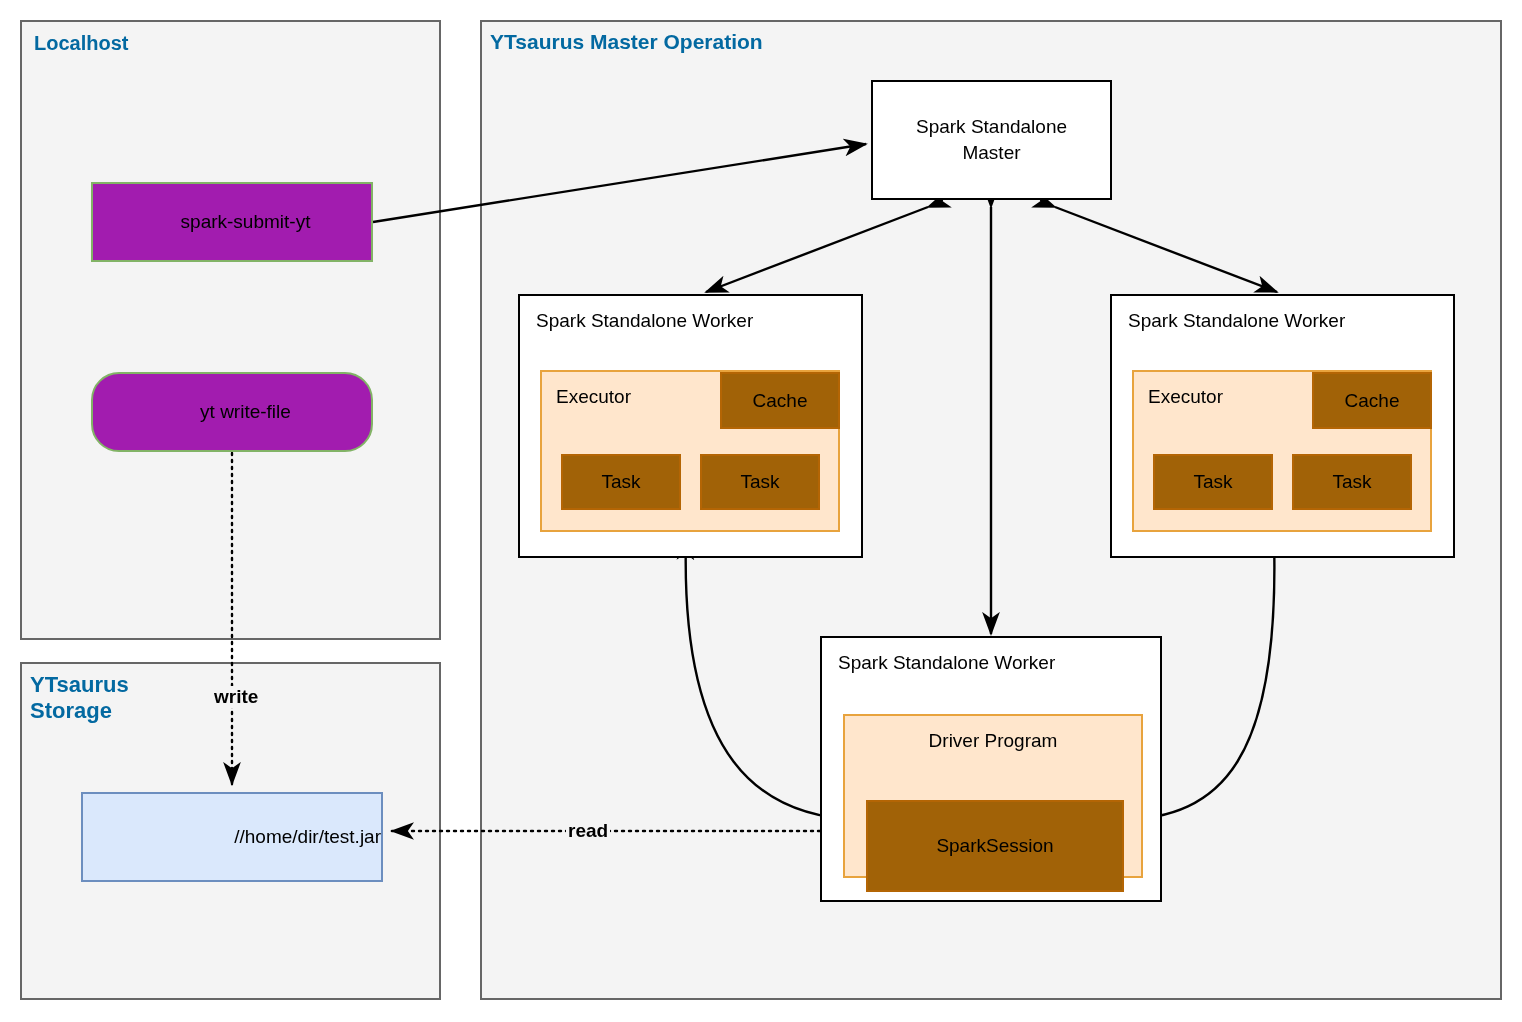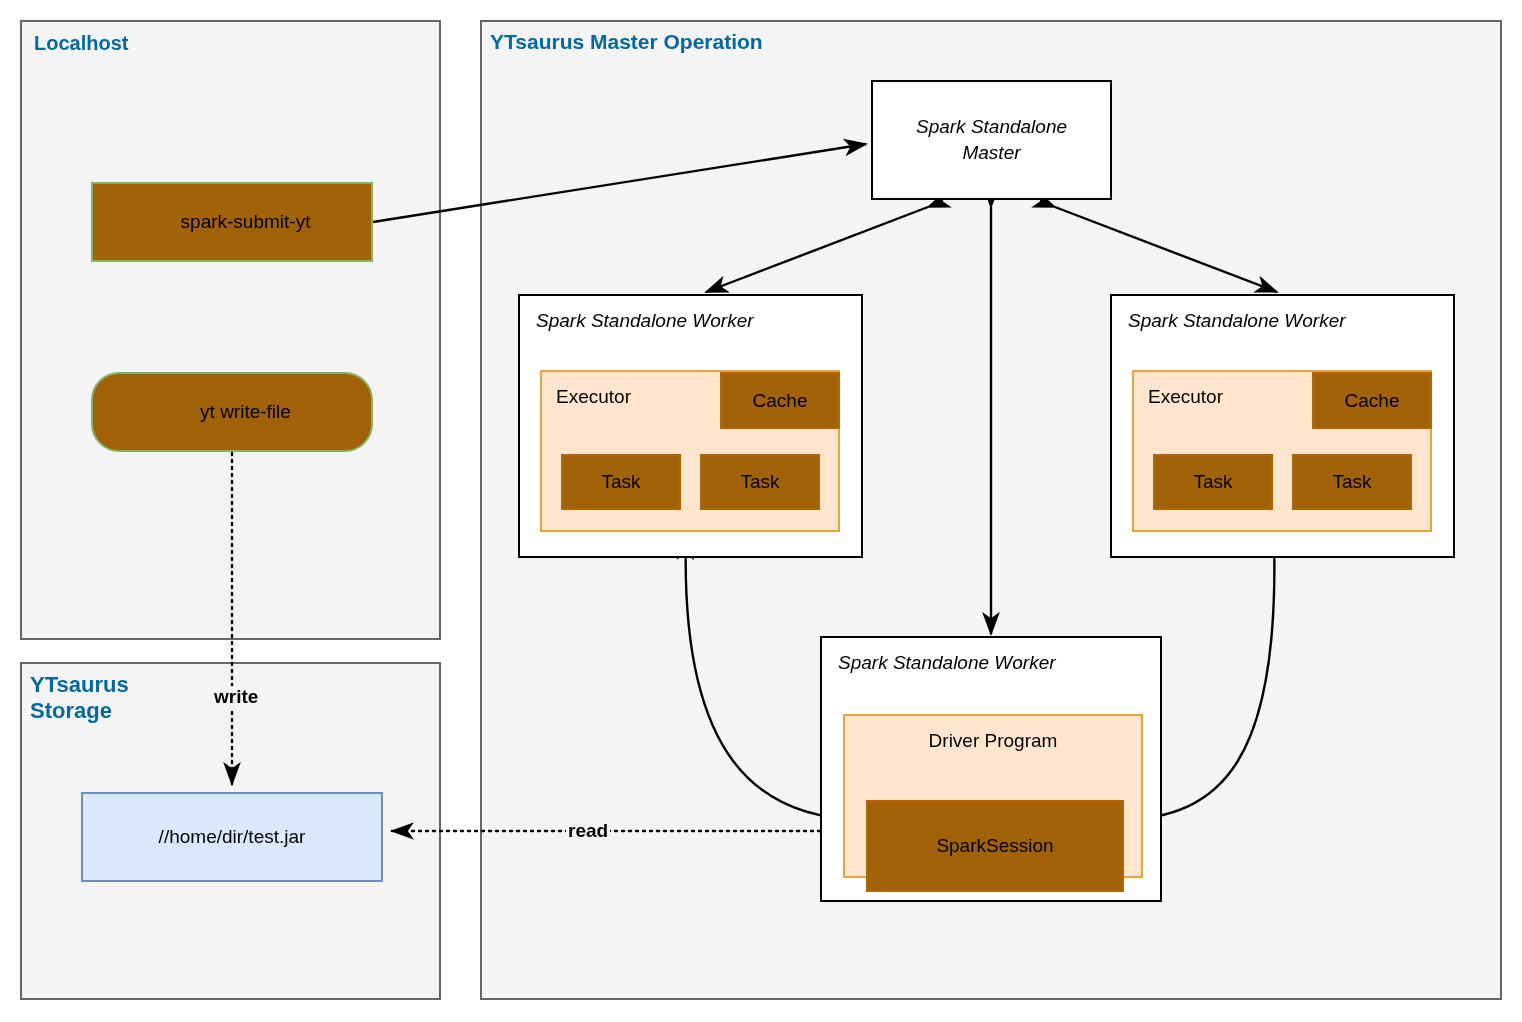--- a/index.html
+++ b/index.html
@@ -31,32 +31,31 @@
   .node {
     position: absolute;
     box-sizing: border-box;
     display: flex;
     align-items: center;
     justify-content: center;
     text-align: center;
     color: #000000;
   }
   .node-green {
-    background: #a16207;
+    background: #a21caf;
     border: 2px solid #82b366;
     padding-left: 27px;
   }
   .node-blue {
     background: #dae8fc;
     border: 2px solid #6c8ebf;
   }
   .node-white {
     background: #ffffff;
     border: 2px solid #000000;
-    font-style: italic;
   }
   .node-exec {
     background: #ffe6cc;
     border: 2px solid #e8a33d;
   }
   .node-inner {
     background: #a16207;
     border: 2px solid #b46504;
   }
   .title-top {
@@ -140,21 +139,21 @@
   </svg>
 
   <div class="node node-green" style="left:91px; top:182px; width:282px; height:80px; font-size:19px;">
     <span>spark-submit-yt</span>
   </div>
 
   <div class="node node-green" style="left:91px; top:372px; width:282px; height:80px; font-size:19px;border-radius:28px;">
     <span>yt write-file</span>
   </div>
 
-  <div class="node node-blue" style="left:81px; top:792px; width:302px; height:90px; font-size:19px;">
+  <div class="node node-blue" style="left:81px; top:792px; width:302px; height:90px; font-size:19px;justify-content:flex-end;">
     <span>//home/dir/test.jar</span>
   </div>
 
   <div class="lbl" style="left:212px; top:686px; font-size:19px;">write</div>
   <div class="lbl" style="left:566px; top:820px; font-size:19px;">read</div>
 
   <div class="node node-white" style="left:871px; top:80px; width:241px; height:120px; font-size:19px;">
     <span style="white-space:pre-line; line-height:1.35;">Spark Standalone
 Master</span>
   </div>

